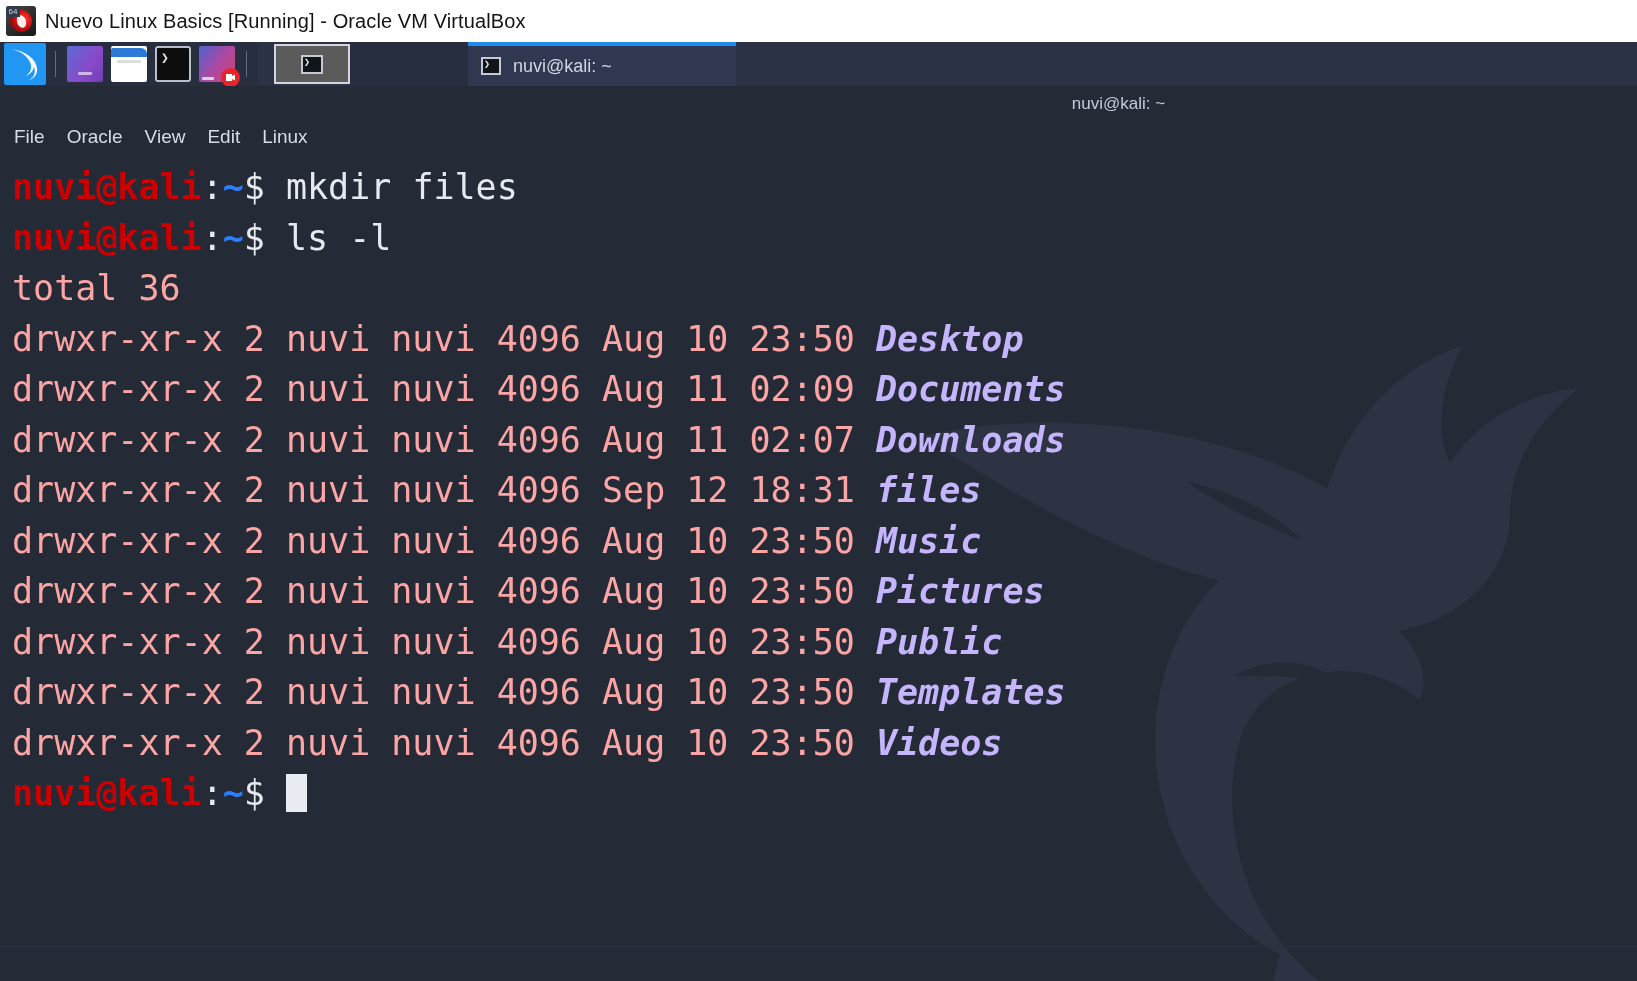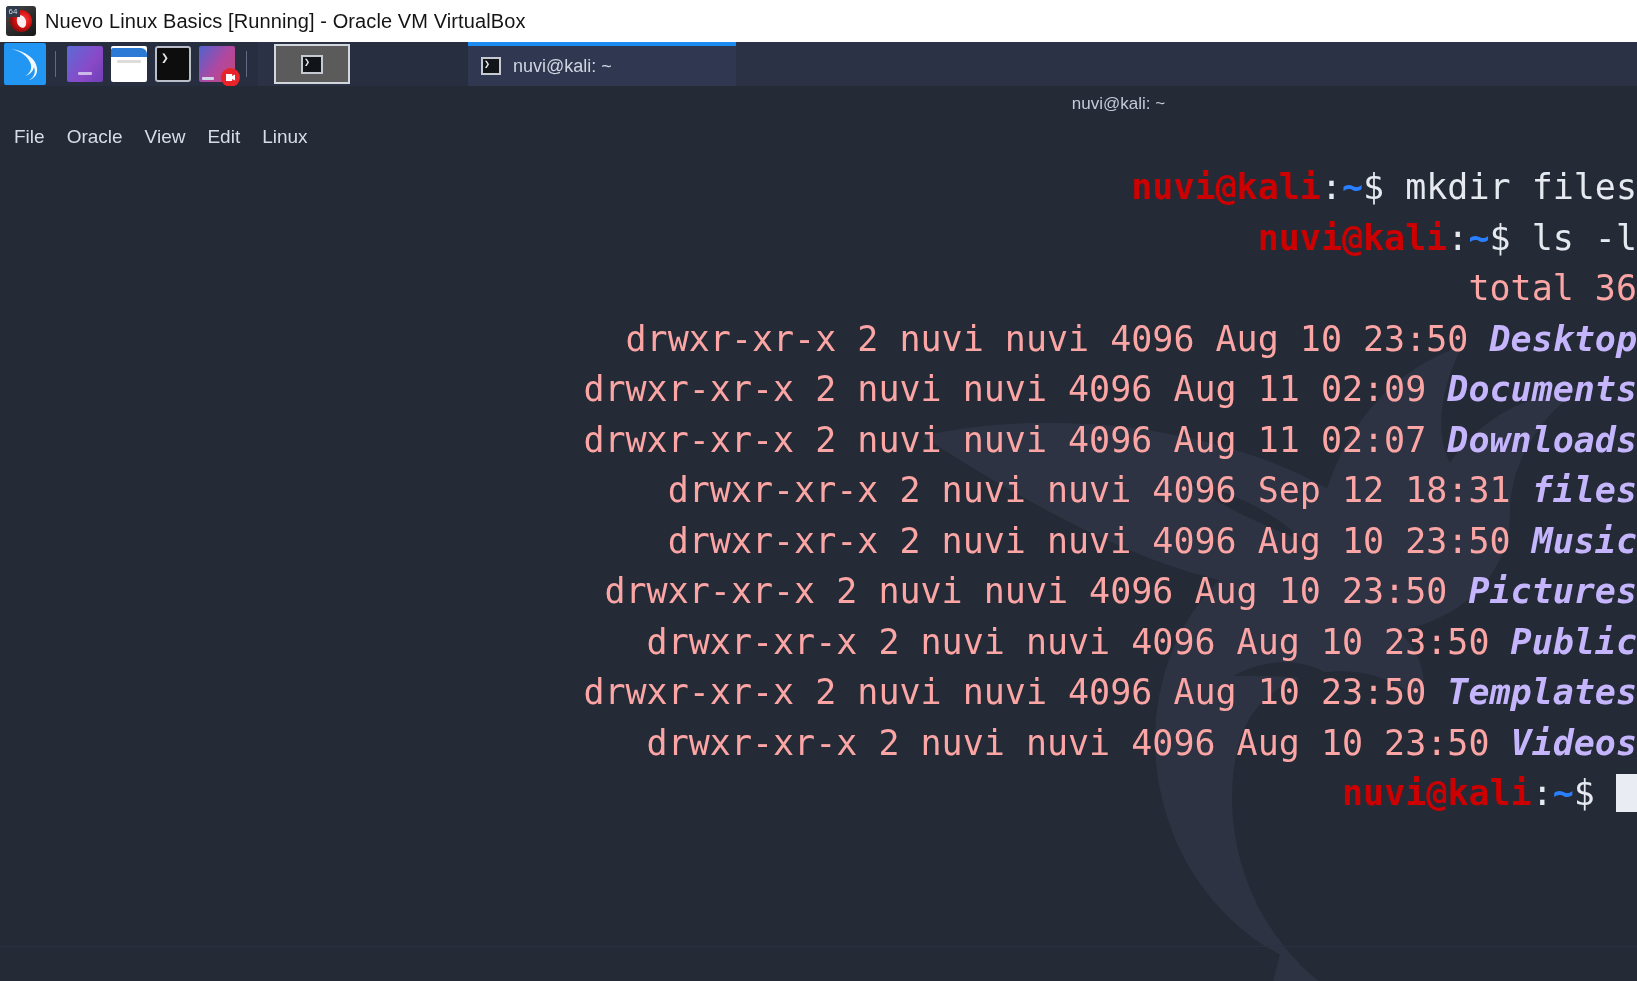--- a/index.html
+++ b/index.html
@@ -179,21 +179,20 @@
   
   #term-body {
     position: absolute; top: 76px; left: 12px;
     right: 0; bottom: 0;
     font-family: "DejaVu Sans Mono", "Liberation Mono", monospace;
     font-size: 35px;
     line-height: 50.5px;
     color: #e6eaf0;
     white-space: pre;
     letter-spacing: 0px;
-    text-align: right;
   }
   .ln { height: 50.5px; }
   .u { color: #cc0000; font-weight: bold; }
   .colon { color: #e6eaf0; }
   .tilde { color: #2a7fff; font-weight: bold; }
   .dollar { color: #e6eaf0; }
   .cmd { color: #e6eaf0; }
   .dir { color: #c4b5fd; font-weight: bold; font-style: italic; }
   .plain { color: #fca5a5; }
   .cursor {

